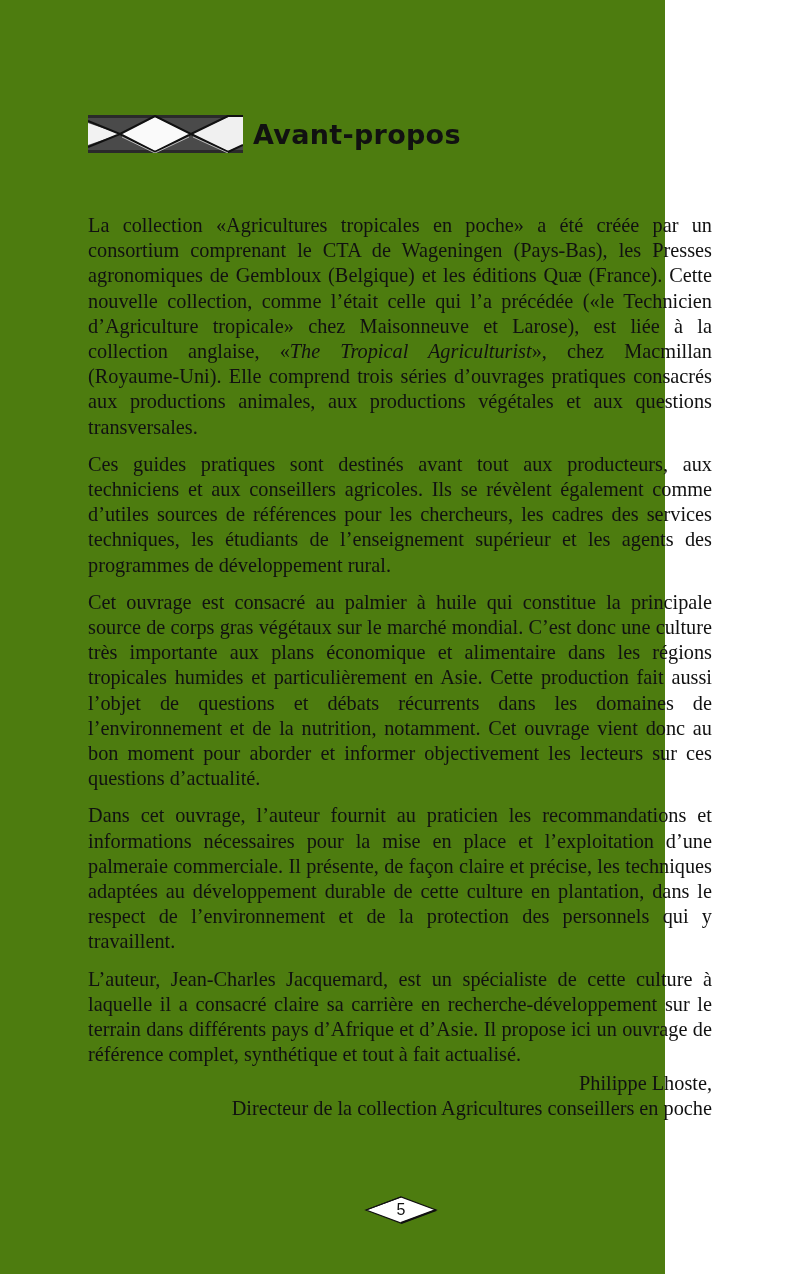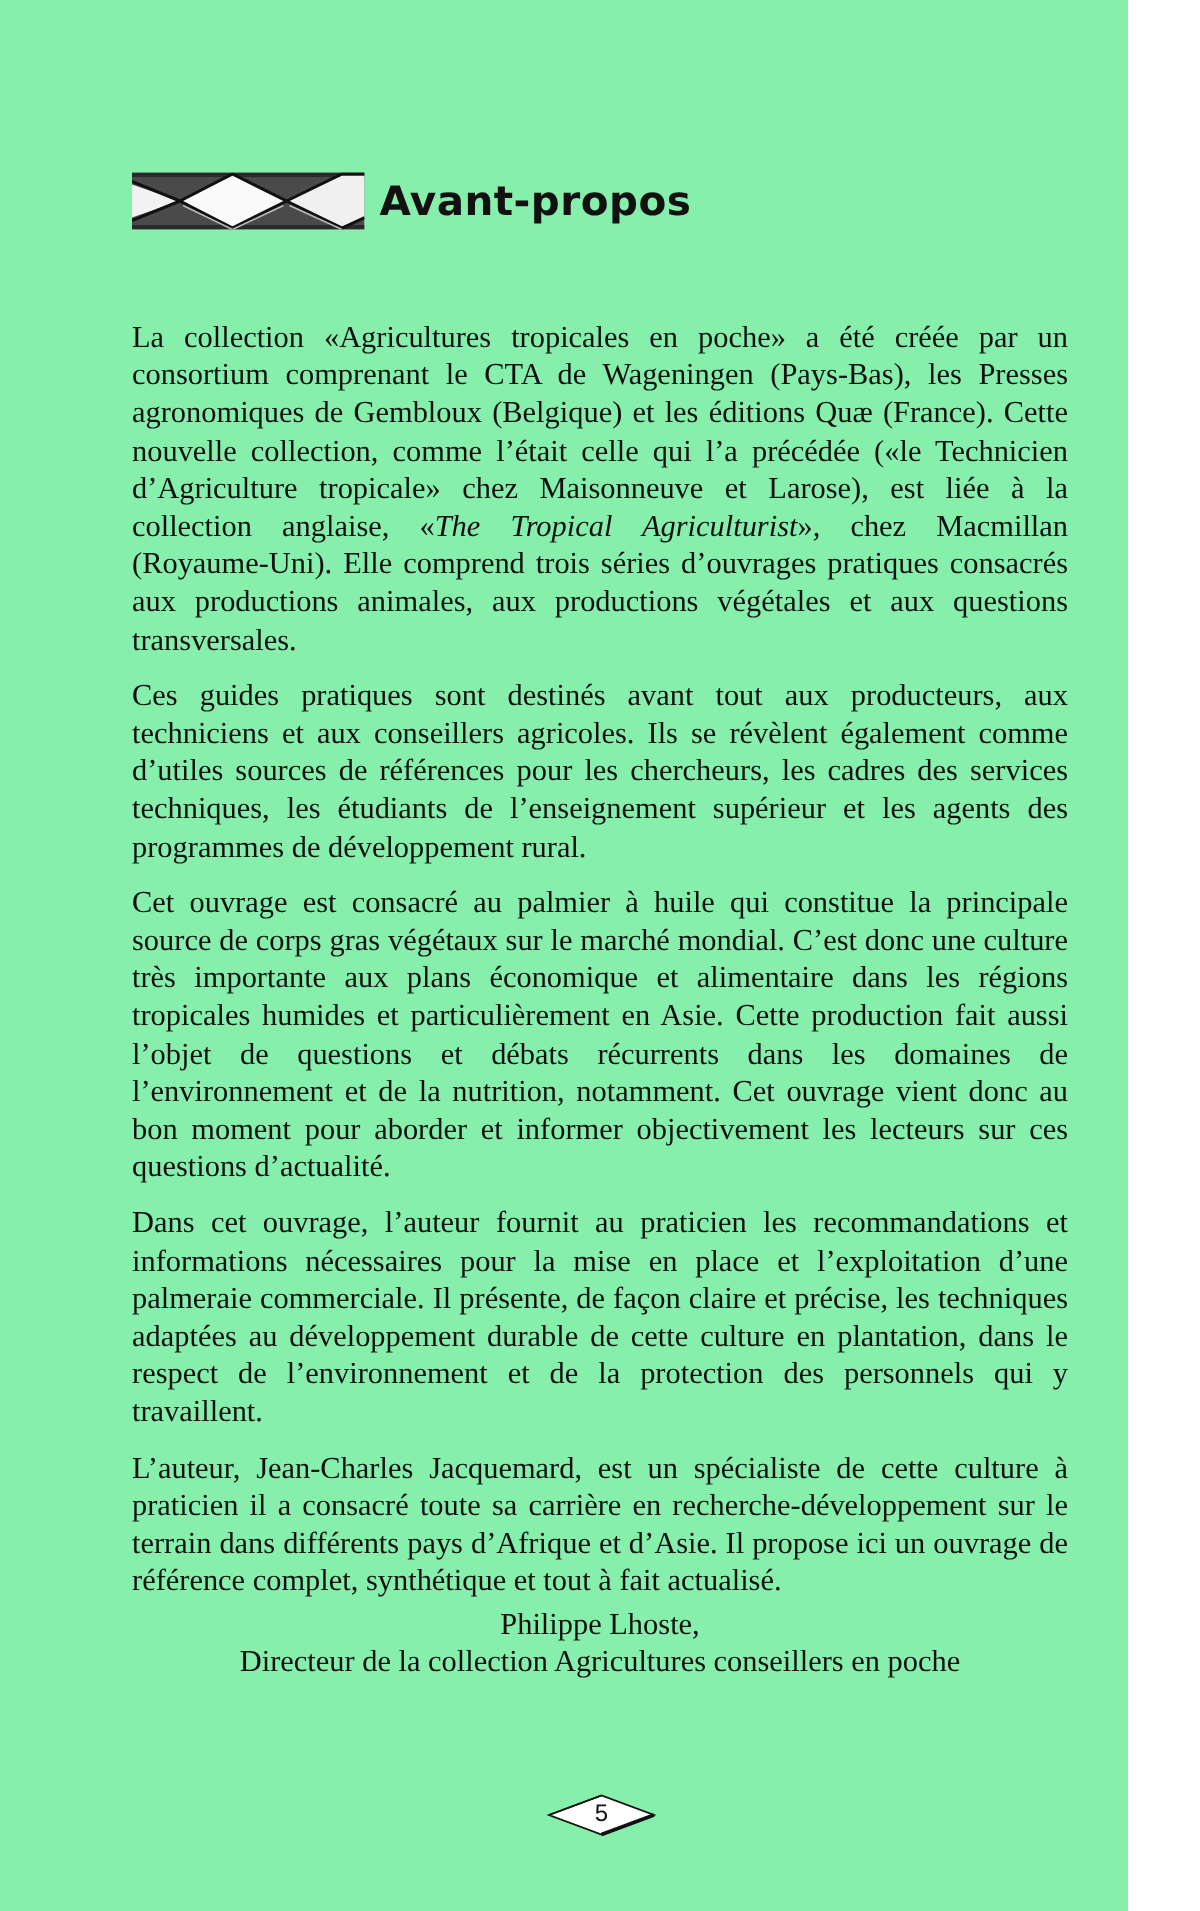--- a/index.html
+++ b/index.html
@@ -1,34 +1,34 @@
 <!DOCTYPE html>
 <html><head>
 <meta charset="utf-8">
 <style>
   html, body { margin: 0; padding: 0; background: #ffffff; }
   body { width: 800px; height: 1274px; position: relative; overflow: hidden; }
-  .page { position: absolute; left: 0; top: 0; width: 752px; height: 1274px; background: #86efac; }
+  .page { position: absolute; left: 0; top: 0; width: 665px; height: 1274px; background: #4d7c0f; }
   .header { position: absolute; left: 88px; top: 112px; height: 44px; display: flex; align-items: center; }
   .ornament { width: 155px; height: 38px; display: block; }
   .title {
     font-family: "DejaVu Sans", sans-serif; font-weight: bold; font-size: 27px;
     color: #111; margin-left: 10px; letter-spacing: 0.3px; line-height: 1;
   }
   .body {
     position: absolute; left: 88px; top: 213px; width: 624px;
     font-family: "Liberation Serif", serif; font-size: 20.3px; line-height: 25.2px;
     color: #111; text-align: justify; hyphens: manual;
   }
   .body p { margin: 0 0 12px 0; }
   .body p:last-child { margin-bottom: 0; }
   .signature {
     position: absolute; left: 88px; top: 1071px; width: 624px;
     font-family: "Liberation Serif", serif; font-size: 20.3px; line-height: 25.2px;
-    color: #111; text-align: center;
+    color: #111; text-align: right;
   }
   .folio { position: absolute; left: 364px; top: 1195px; width: 74px; height: 30px; }
   .folio svg { position: absolute; left: 0; top: 0; }
   .folio span {
     position: absolute; left: 0; top: 0; width: 74px; height: 30px; line-height: 30px;
     text-align: center; font-family: "Liberation Sans", sans-serif; font-size: 16px; color: #111;
   }
   em { font-style: italic; }
 </style>
 </head>
@@ -52,21 +52,21 @@
       <polyline points="105,22 140,38" fill="none" stroke="#bbb" stroke-width="1"></polyline>
     </svg>
     <span class="title">Avant-propos</span>
   </div>
 
   <div class="body">
     <p><span>La collection «Agricultures tropicales en poche» a été créée par un consortium comprenant le CTA de Wageningen (Pays-Bas), les Presses agronomiques de Gembloux (Belgique) et les éditions Quæ (France). Cette nouvelle collection, comme l’était celle qui l’a précédée («le Technicien d’Agriculture tropicale» chez Maisonneuve et Larose), est liée à la collection anglaise, «</span><em>The Tropical Agriculturist</em><span>», chez Macmillan (Royaume-Uni). Elle comprend trois séries d’ouvrages pra­tiques consacrés aux productions animales, aux productions végétales et aux questions transversales.</span></p>
     <p>Ces guides pratiques sont destinés avant tout aux producteurs, aux techniciens et aux conseillers agricoles. Ils se révèlent également comme d’utiles sources de références pour les chercheurs, les cadres des services techniques, les étudiants de l’enseignement supérieur et les agents des programmes de développement rural.</p>
     <p>Cet ouvrage est consacré au palmier à huile qui constitue la principale source de corps gras végétaux sur le marché mondial. C’est donc une culture très importante aux plans économique et alimentaire dans les régions tropicales humides et particulièrement en Asie. Cette production fait aussi l’objet de questions et débats récurrents dans les domaines de l’environnement et de la nutrition, notamment. Cet ouvrage vient donc au bon moment pour aborder et informer objecti­vement les lecteurs sur ces questions d’actualité.</p>
     <p>Dans cet ouvrage, l’auteur fournit au praticien les recommandations et informations nécessaires pour la mise en place et l’exploitation d’une palmeraie commerciale. Il présente, de façon claire et précise, les techniques adaptées au développement durable de cette culture en plantation, dans le respect de l’environnement et de la protection des personnels qui y travaillent.</p>
-    <p>L’auteur, Jean-Charles Jacquemard, est un spécialiste de cette culture à praticien il a consacré toute sa carrière en recherche-développement sur le terrain dans différents pays d’Afrique et d’Asie. Il propose ici un ouvrage de référence complet, synthétique et tout à fait actualisé.</p>
+    <p>L’auteur, Jean-Charles Jacquemard, est un spécialiste de cette culture à laquelle il a consacré claire sa carrière en recherche-développement sur le terrain dans différents pays d’Afrique et d’Asie. Il propose ici un ouvrage de référence complet, synthétique et tout à fait actualisé.</p>
   </div>
 
   <div class="signature">
     <div>Philippe Lhoste,</div>
     <div>Directeur de la collection Agricultures conseillers en poche</div>
   </div>
 
   <div class="folio">
     <svg width="74" height="30" viewBox="0 0 74 30">
       <polygon points="2,15 37,2 72,15 37,28" fill="#fff" stroke="#111" stroke-width="1.2"></polygon>

